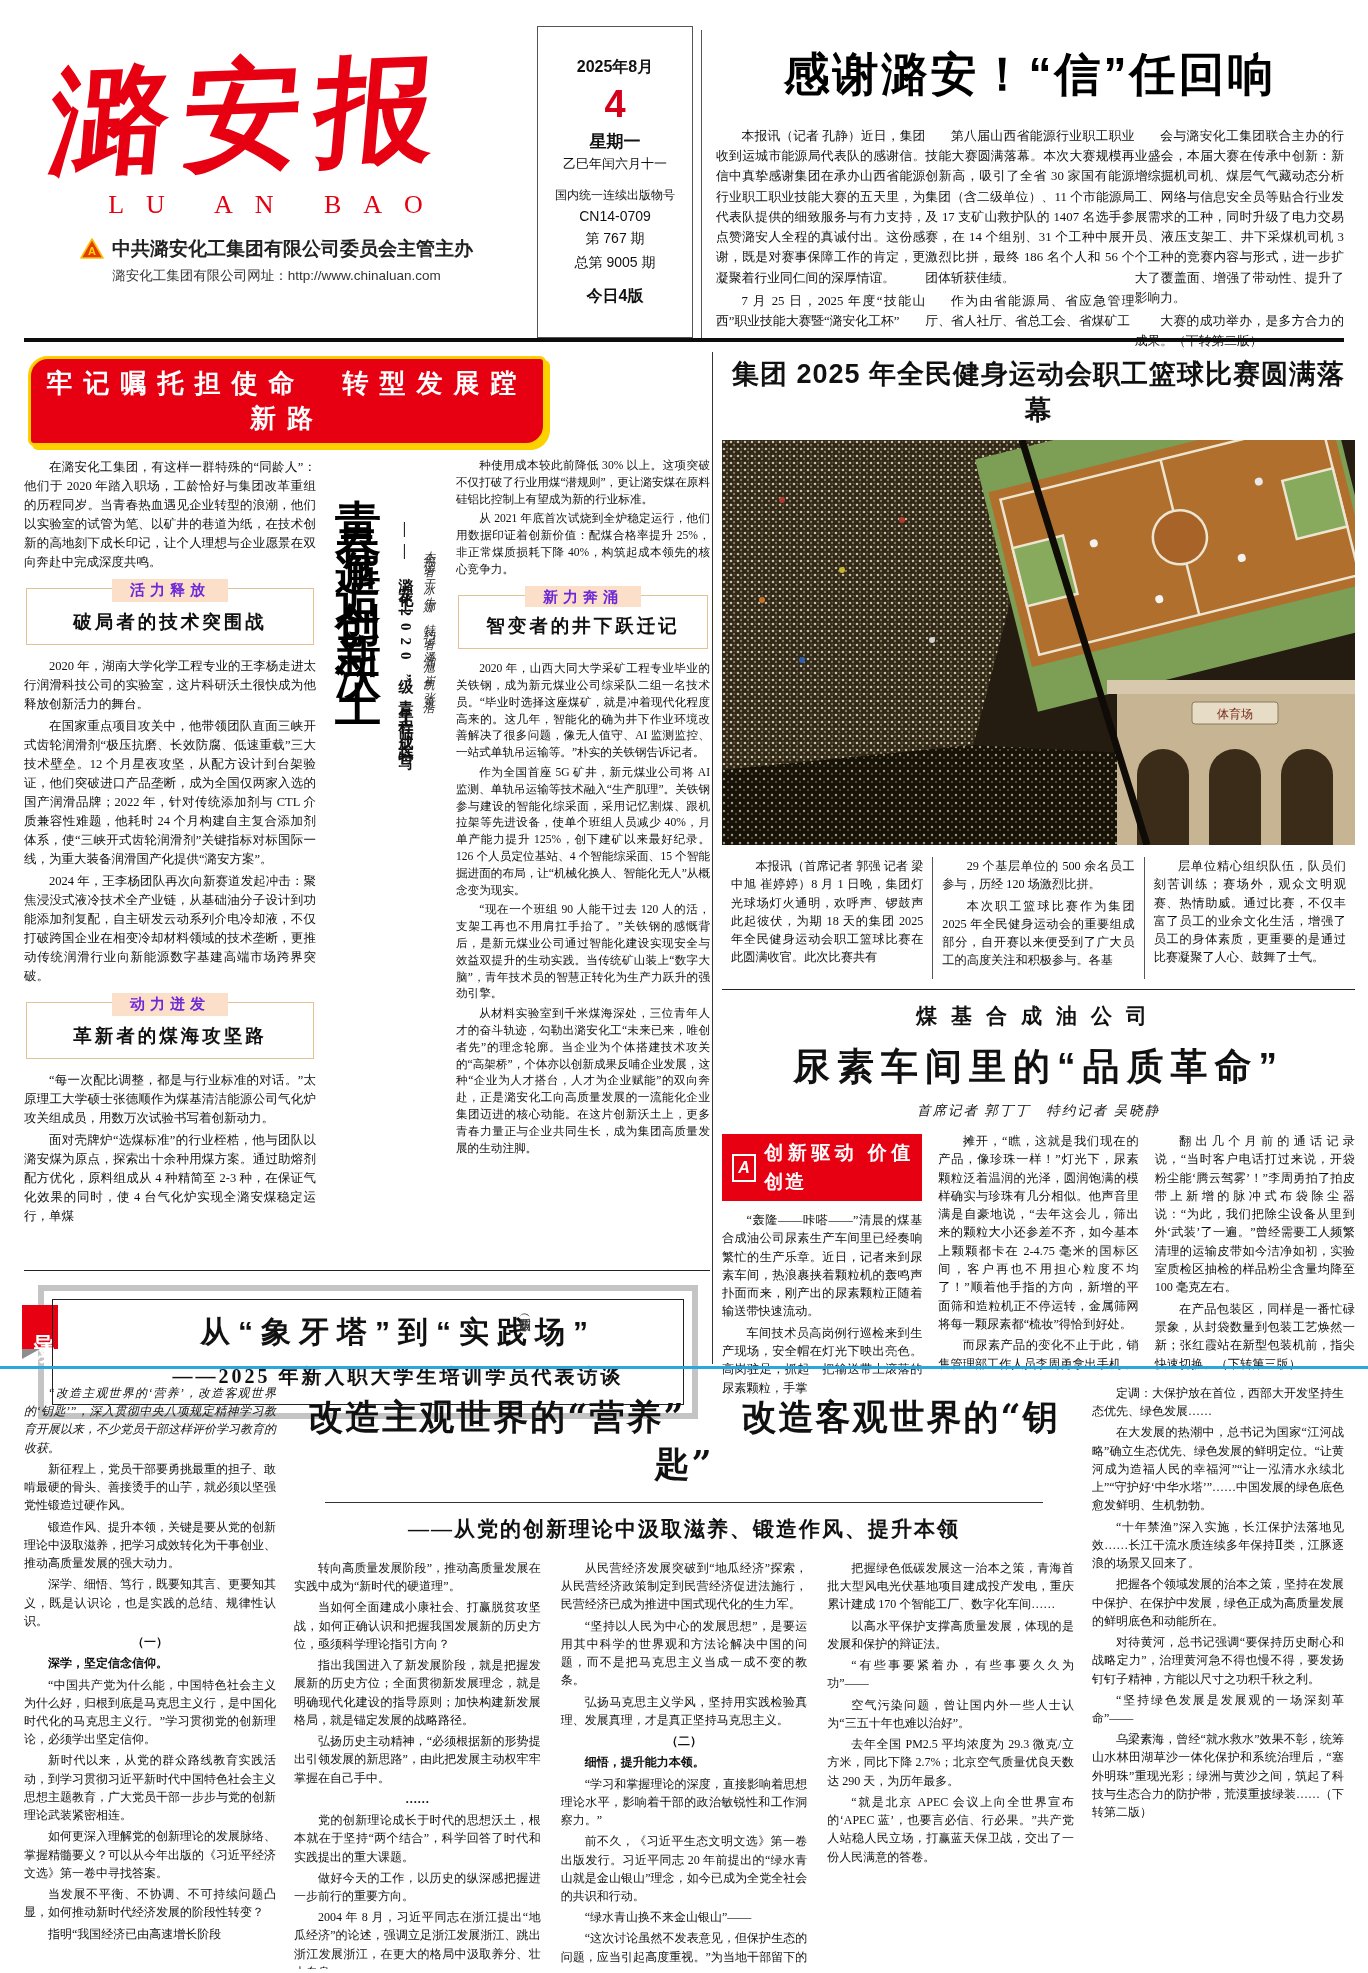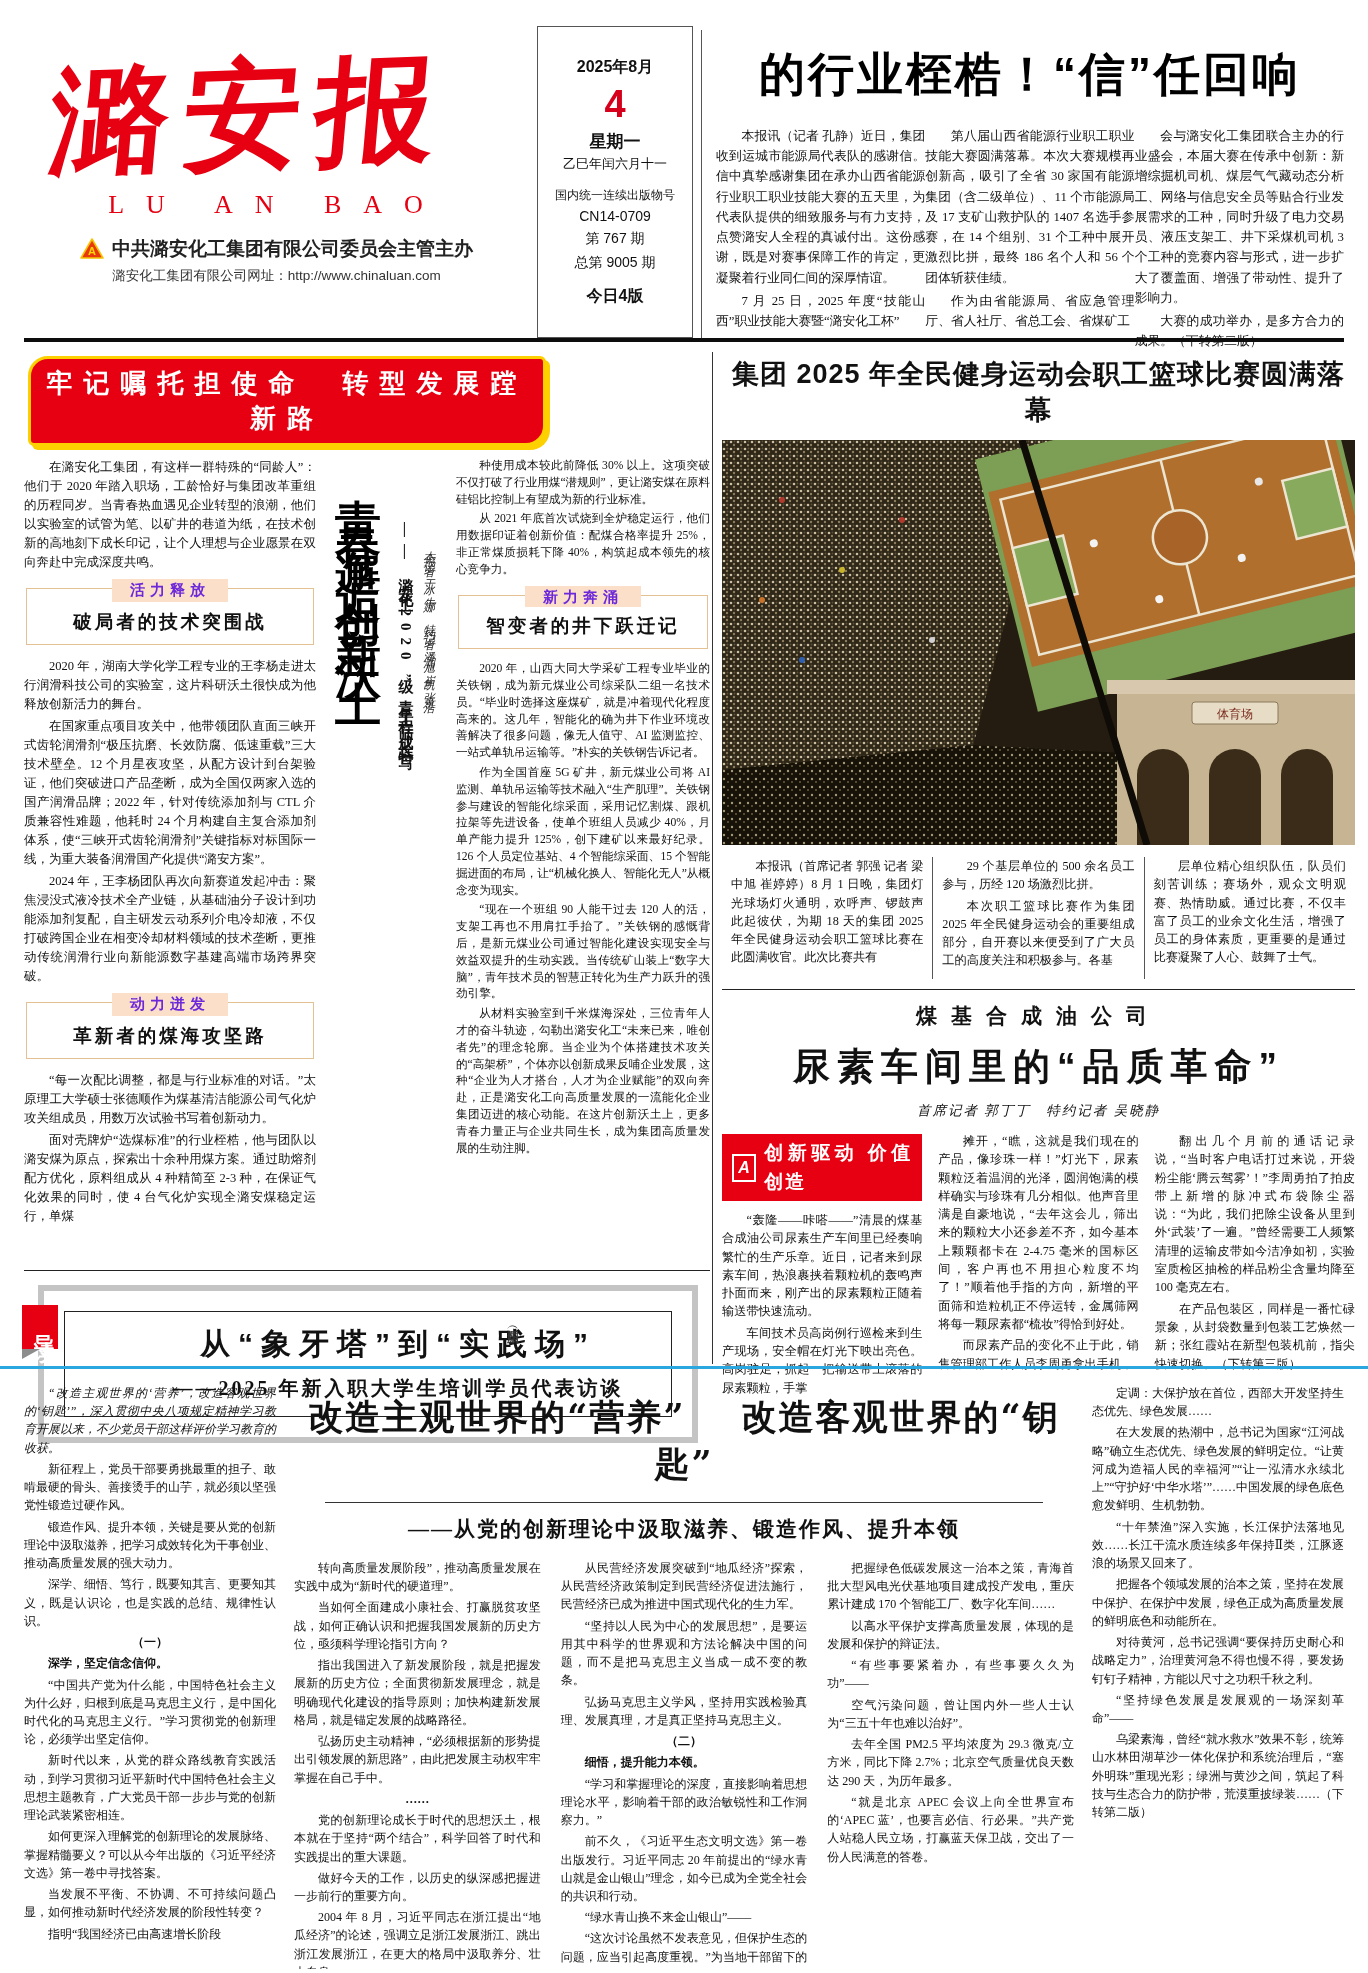--- a/index.html
+++ b/index.html
@@ -52,21 +52,21 @@
   .vt-credit{writing-mode:vertical-rl;font-style:italic;font-size:11.5px;letter-spacing:5px;height:600px;
              padding-top:80px;color:#222;}
   .fcol2{flex:1;font-size:11.6px;line-height:1.45;text-align:justify;padding-left:8px;}
   .sec-box{border:1px solid #e3c193;margin:16px 2px 12px;padding:0 6px 8px;text-align:center;}
   .sec-tag{display:inline-block;position:relative;top:-10px;background:#fbdfc8;color:#6d28d9;font-weight:bold;
            font-size:15px;letter-spacing:5px;padding:0 18px;font-family:"Liberation Sans","DejaVu Sans",sans-serif;}
   .sec-title{font-family:"Liberation Sans","DejaVu Sans",sans-serif;font-weight:bold;font-size:18.5px;
              letter-spacing:3px;margin-top:-4px;}
   .leftmid .hr{border-top:1px solid #222;margin:10px 0 14px;}
   .daodu{position:relative;margin-left:14px;width:648px;border:6px solid #c4c4c4;}
-  .daodu-inner{border:1px solid #222;margin:20px;padding:12px 10px 14px 70px;position:relative;}
+  .daodu-inner{border:1px solid #222;margin:8px;padding:12px 10px 14px 70px;position:relative;}
   .daodu-title{text-align:center;font-family:"Liberation Sans","DejaVu Sans",sans-serif;font-weight:900;
                font-size:30px;letter-spacing:8px;}
   .daodu-sub{text-align:center;font-weight:bold;font-size:20px;letter-spacing:3px;margin-top:10px;}
   .daodu-tab{position:absolute;left:-22px;top:14px;width:36px;background:#e60012;color:#fff;text-align:center;
              writing-mode:vertical-rl;font-size:21px;font-weight:bold;letter-spacing:8px;padding:12px 0 16px;
              font-family:"Liberation Sans","DejaVu Sans",sans-serif;}
   .daodu-tab:after{content:"";position:absolute;left:0;bottom:-10px;border-left:18px solid #8d8d8d;
              border-bottom:10px solid transparent;border-right:18px solid transparent;}
   .daodu-page{position:absolute;right:150px;top:10px;writing-mode:vertical-rl;font-size:12px;color:#333;}
   .vdivider{position:absolute;top:352px;left:712px;width:1px;height:1012px;background:#333;}
@@ -131,21 +131,21 @@
       <div class="db-pub">国内统一连续出版物号</div>
       <div class="db-no">CN14-0709</div>
       <div class="db-no">第 767 期</div>
       <div class="db-no">总第 9005 期</div>
       <div class="db-pages">今日4版</div>
     </div>
 
     <div class="topsep"></div>
 
     <div class="topstory">
-      <h1>的行业桎梏！“信”任回响</h1>
+      <h1>感谢潞安！“信”任回响</h1>
       <div class="cols3">
         <div class="col paras">
             <p>本报讯（记者 孔静）近日，集团收到运城市能源局代表队的感谢信。信中真挚感谢集团在承办山西省能源行业职工职业技能大赛的五天里，为代表队提供的细致服务与有力支持，点赞潞安人全程的真诚付出。这份感谢，既是对赛事保障工作的肯定，更凝聚着行业同仁间的深厚情谊。</p>
             <p>7 月 25 日，2025 年度“技能山西”职业技能大赛暨“潞安化工杯”</p>
           </div>
         <div class="col paras">
             <p>第八届山西省能源行业职工职业技能大赛圆满落幕。本次大赛规模再创新高，吸引了全省 30 家国有能源集团（含二级单位）、11 个市能源局及 17 支矿山救护队的 1407 名选手参赛，在 14 个组别、31 个工种中展开激烈比拼，最终 186 名个人和 56 个团体斩获佳绩。</p>
             <p>作为由省能源局、省应急管理厅、省人社厅、省总工会、省煤矿工</p>
           </div>
         <div class="col paras">

